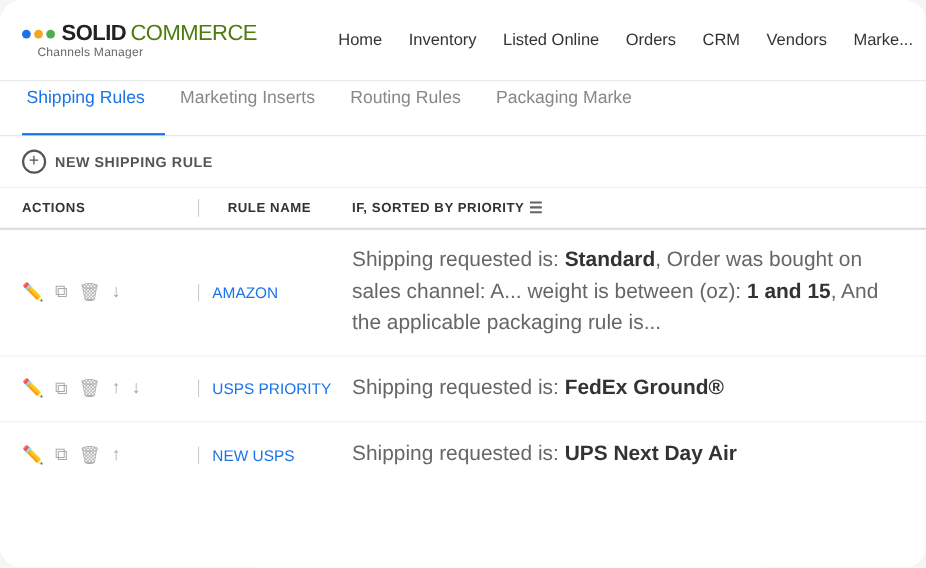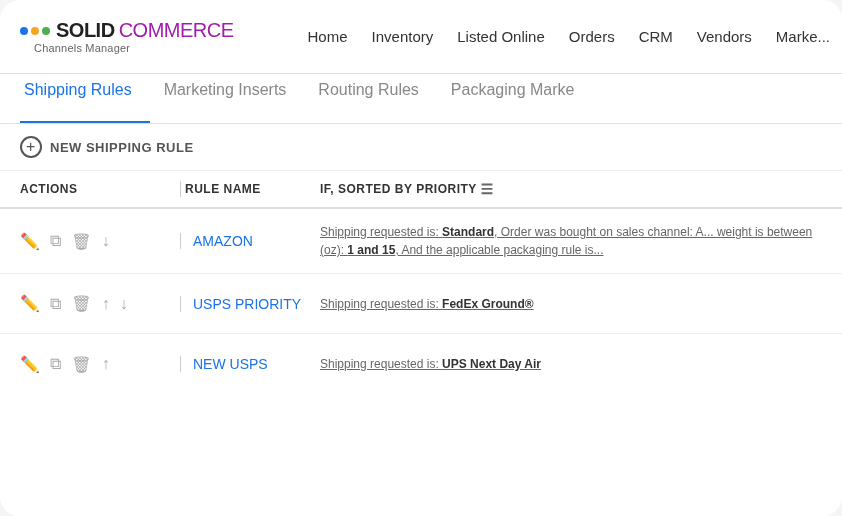--- a/index.html
+++ b/index.html
@@ -57,21 +57,21 @@
     .dot-green { background: #4caf50; }
     .logo-solid {
       font-size: 20px;
       font-weight: 900;
       color: #222;
       letter-spacing: -0.5px;
     }
     .logo-commerce {
       font-size: 20px;
       font-weight: 400;
-      color: #a21caf;
+      color: #4d7c0f;
       letter-spacing: -0.5px;
     }
     .logo-subtitle {
       font-size: 11px;
       color: #666;
       margin-left: 14px;
       letter-spacing: 0.2px;
     }
     .nav {
       display: flex;
@@ -166,21 +166,21 @@
       font-weight: 700;
       color: #333;
       text-transform: uppercase;
       letter-spacing: 0.5px;
       display: flex;
       align-items: center;
       gap: 4px;
     }
     .th.with-border {
       border-left: 1px solid #ccc;
-      padding-left: 4px;
+      padding-left: 26px;
     }
     .sort-icon {
       font-size: 14px;
       color: #666;
     }
     .table-row {
       display: grid;
       grid-template-columns: 160px 140px 1fr;
       border-bottom: 1px solid #eee;
       padding: 14px 20px;
@@ -201,26 +201,25 @@
     .rule-name {
       color: #1a73e8;
       font-size: 14px;
       font-weight: 500;
       cursor: pointer;
       text-decoration: none;
       border-left: 1px solid #ccc;
       padding-left: 12px;
     }
     .rule-condition {
-      font-size: 12px;
+      font-size: 19px;
       color: #666;
       line-height: 1.5;
       overflow: hidden;
       text-overflow: ellipsis;
-      text-decoration: underline;
     }
     .rule-condition strong {
       color: #333;
       font-weight: 600;
     }
   </style>
 </head>
 <body>
 
 <div class="app-container">

